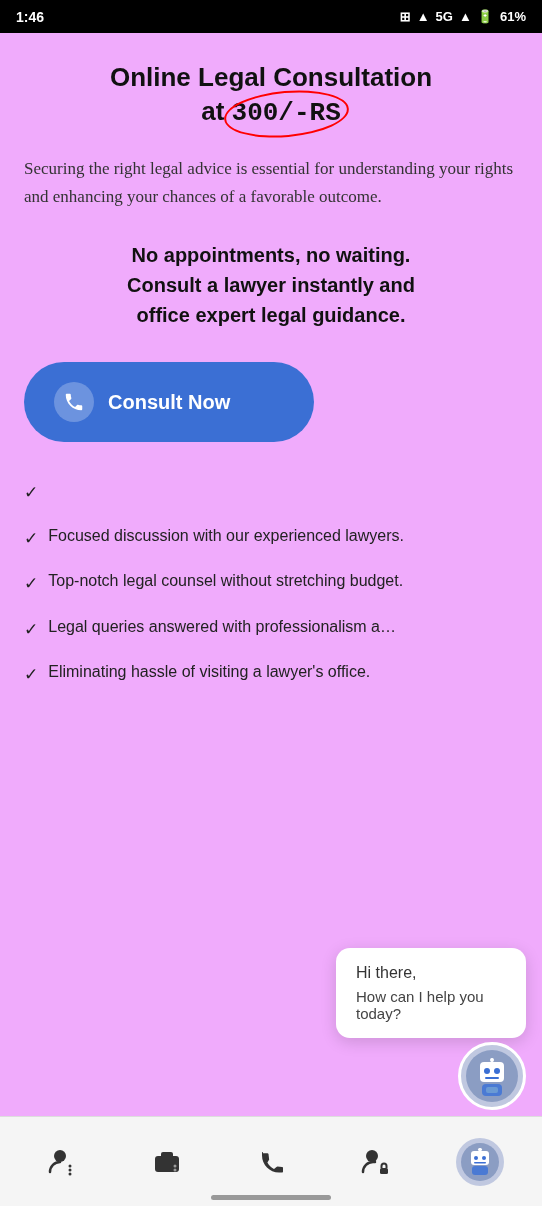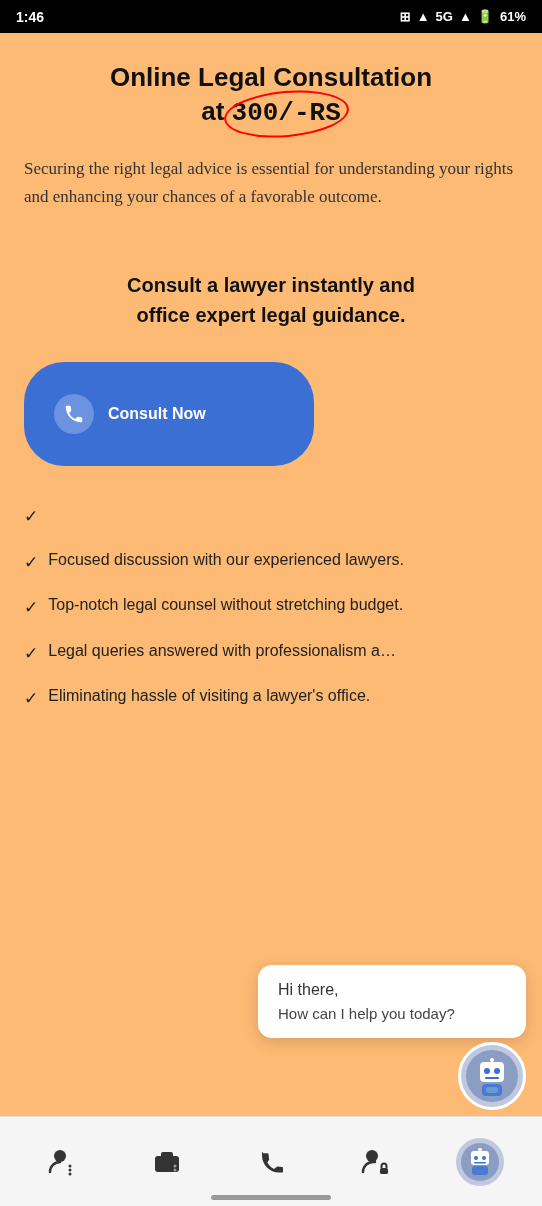--- a/index.html
+++ b/index.html
@@ -28,21 +28,21 @@
     }
     .status-right {
       display: flex;
       align-items: center;
       gap: 6px;
       font-size: 13px;
     }
 
     
     .main-content {
-      background: #fdba74;
+      background: #f0abfc;
       padding: 28px 24px 100px 24px;
       min-height: calc(1206px - 36px);
     }
 
     .page-title {
       font-size: 26px;
       font-weight: bold;
       color: #111;
       text-align: center;
       line-height: 1.3;
@@ -87,22 +87,22 @@
     }
 
     .consult-btn {
       display: flex;
       align-items: center;
       gap: 14px;
       background: #3b6fd4;
       color: #fff;
       border: none;
       border-radius: 40px;
-      padding: 32px 30px;
-      font-size: 16px;
+      padding: 20px 30px;
+      font-size: 20px;
       font-weight: bold;
       cursor: pointer;
       margin-bottom: 36px;
       width: 290px;
     }
 
     .phone-icon-circle {
       width: 40px;
       height: 40px;
       background: rgba(255,255,255,0.25);
@@ -135,21 +135,21 @@
     }
 
     
     .chat-bubble {
       position: absolute;
       right: 16px;
       bottom: 168px;
       background: #fff;
       border-radius: 14px;
       padding: 16px 20px;
-      width: 268px;
+      width: 190px;
       box-shadow: 0 4px 16px rgba(0,0,0,0.15);
       font-family: Arial, sans-serif;
       z-index: 10;
     }
     .chat-bubble .greeting {
       font-size: 16px;
       color: #333;
       margin-bottom: 6px;
     }
     .chat-bubble .question {
@@ -236,21 +236,21 @@
 <div class="main-content">
 
   <h1 class="page-title">
     <span>Online Legal Consultation</span><br>
     <span>at </span><span class="price-highlight"><span>300/-RS</span></span>
   </h1>
 
   <p class="description">Securing the right legal advice is essential for understanding your rights and enhancing your chances of a favorable outcome.</p>
 
   <div class="tagline">
-    <br>
+    <span>No appointments, no waiting.</span><br>
     <span>Consult a lawyer instantly and</span><br>
     <span>office expert legal guidance.</span>
   </div>
 
   <button class="consult-btn">
     <div class="phone-icon-circle">
       <svg width="22" height="22" viewBox="0 0 24 24" fill="white">
         <path d="M6.6 10.8c1.4 2.8 3.8 5.1 6.6 6.6l2.2-2.2c.3-.3.7-.4 1-.2 1.1.4 2.3.6 3.6.6.6 0 1 .4 1 1V20c0 .6-.4 1-1 1-9.4 0-17-7.6-17-17 0-.6.4-1 1-1h3.5c.6 0 1 .4 1 1 0 1.3.2 2.5.6 3.6.1.3 0 .7-.2 1L6.6 10.8z"></path>
       </svg>
     </div>

